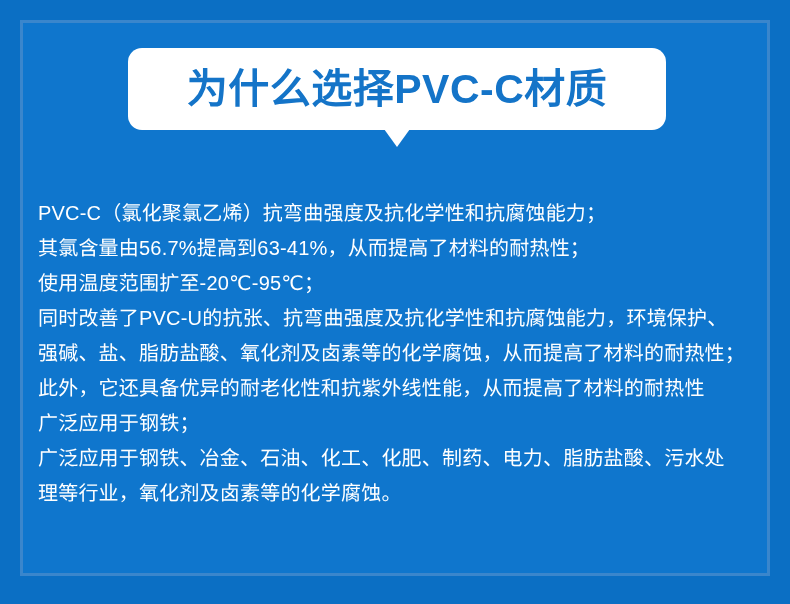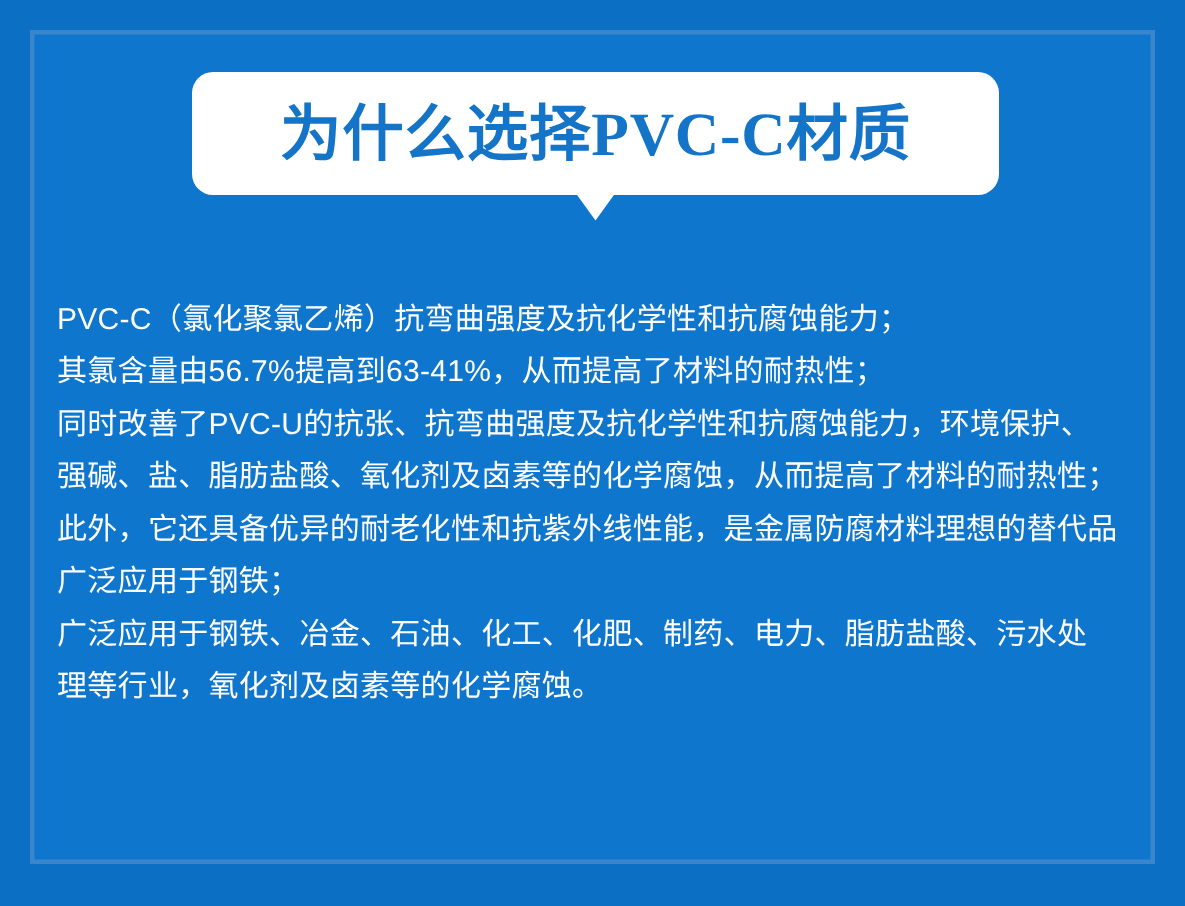--- a/index.html
+++ b/index.html
@@ -55,21 +55,21 @@
     justify-content: center;
     box-sizing: border-box;
   }
   .title-text {
     color: #1474c8;
     font-size: 41px;
     font-weight: bold;
     letter-spacing: 0.5px;
     line-height: 1;
     white-space: nowrap;
-    font-family: Liberation Serif, serif;
+    font-family: Liberation Sans, sans-serif;
   }
   .title-tail {
     position: absolute;
     left: 50%;
     transform: translateX(-50%);
     bottom: -17px;
     width: 0;
     height: 0;
     border-left: 13px solid transparent;
     border-right: 13px solid transparent;
@@ -102,21 +102,22 @@
   <div class="title-card-wrap">
     <div class="title-card">
       <span class="title-text">为什么选择PVC-C材质</span>
       <span class="title-tail"></span>
     </div>
   </div>
 
   <div class="body-block">
     <div class="body-line">PVC-C（氯化聚氯乙烯）抗弯曲强度及抗化学性和抗腐蚀能力；</div>
     <div class="body-line">其氯含量由56.7%提高到63-41%，从而提高了材料的耐热性；</div>
+    <div class="body-line">使用温度范围扩至-20℃-95℃；</div>
     <div class="body-line">同时改善了PVC-U的抗张、抗弯曲强度及抗化学性和抗腐蚀能力，环境保护、</div>
     <div class="body-line">强碱、盐、脂肪盐酸、氧化剂及卤素等的化学腐蚀，从而提高了材料的耐热性；</div>
-    <div class="body-line">此外，它还具备优异的耐老化性和抗紫外线性能，是金属防腐材料理想的替代品</div>
+    <div class="body-line">此外，它还具备优异的耐老化性和抗紫外线性能，从而提高了材料的耐热性</div>
     <div class="body-line">广泛应用于钢铁；</div>
     <div class="body-line">广泛应用于钢铁、冶金、石油、化工、化肥、制药、电力、脂肪盐酸、污水处</div>
     <div class="body-line">理等行业，氧化剂及卤素等的化学腐蚀。</div>
   </div>
 
 </div>
 
 </body></html>

